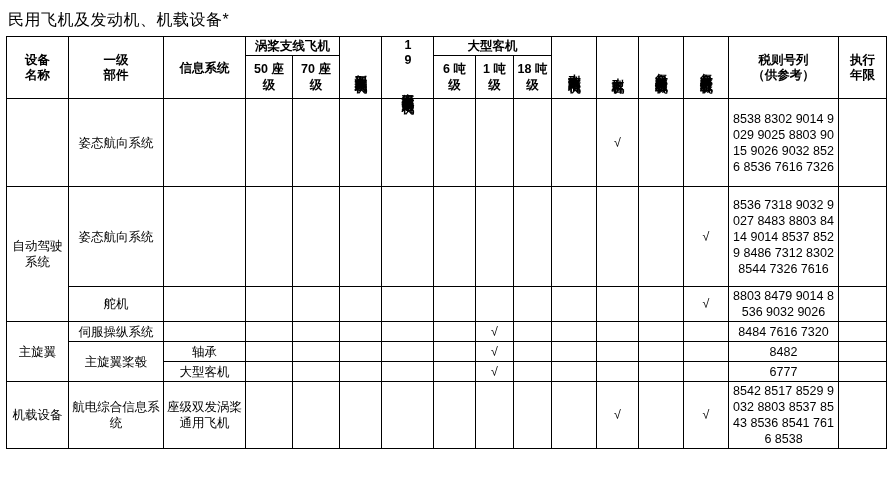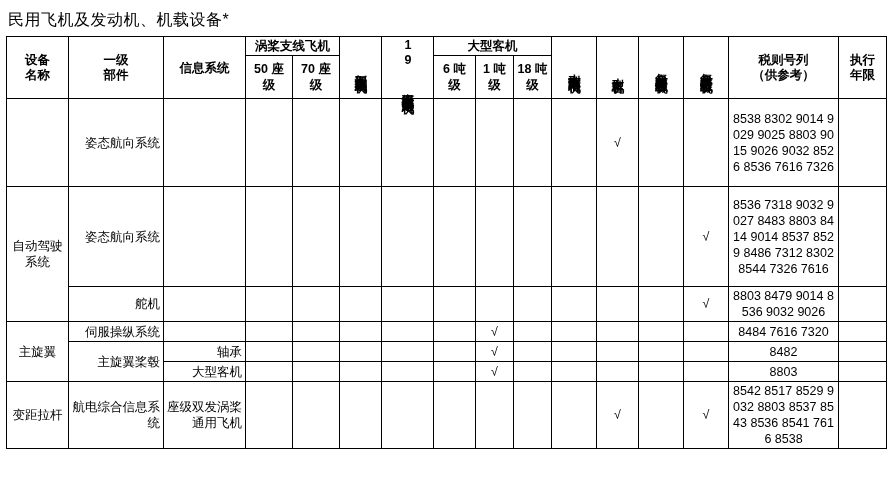--- a/index.html
+++ b/index.html
@@ -42,21 +42,21 @@
     padding: 1px 3px;
     vertical-align: middle;
     word-break: break-all;
     line-height: 1.28;
   }
   table.main th {
     text-align: center;
     font-weight: bold;
   }
   td.ctr { text-align: center; }
-  td.lft { text-align: right; }
+  td.lft { text-align: center; }
   td.codes {
     text-align: center;
     font-size: 12.5px;
     line-height: 1.32;
     vertical-align: middle;
   }
   .vert {
     writing-mode: vertical-rl;
     text-orientation: upright;
     letter-spacing: 1px;
@@ -253,26 +253,26 @@
         <td class="ctr check"></td>
         <td class="ctr check"></td>
         <td class="ctr check"></td>
         <td class="ctr check"></td>
         <td class="ctr check">√</td>
         <td class="ctr check"></td>
         <td class="ctr check"></td>
         <td class="ctr check"></td>
         <td class="ctr check"></td>
         <td class="ctr check"></td>
-        <td class="codes">8803</td>
+        <td class="codes">6777</td>
         <td class="ctr"></td>
       </tr>
 
       <tr style="height:56px">
-        <td class="ctr">变距拉杆</td>
+        <td class="ctr">机载设备</td>
         <td class="lft">航电综合信息系统</td>
         <td class="lft">座级双发涡桨通用飞机</td>
         <td class="ctr check"></td>
         <td class="ctr check"></td>
         <td class="ctr check"></td>
         <td class="ctr check"></td>
         <td class="ctr check"></td>
         <td class="ctr check"></td>
         <td class="ctr check"></td>
         <td class="ctr check"></td>

